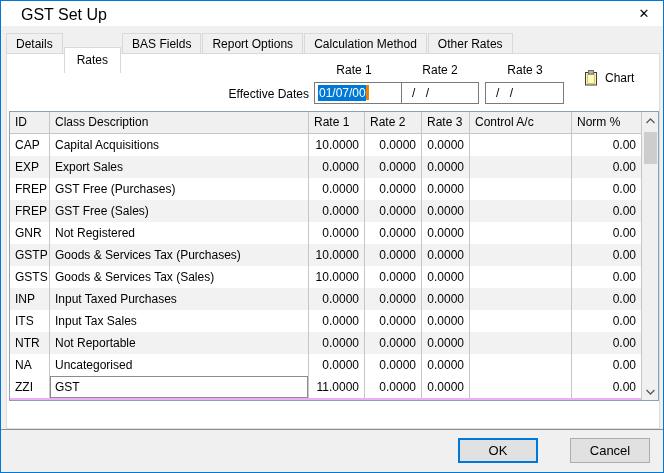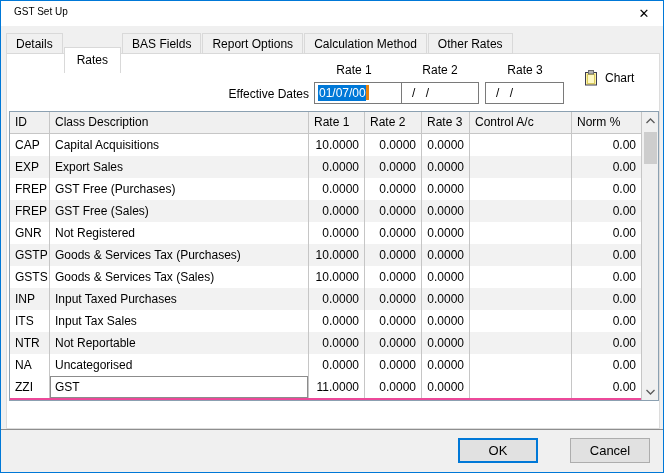--- a/index.html
+++ b/index.html
@@ -6,21 +6,21 @@
   html,body { background:#ffffff; }
   body { font-family: "Liberation Sans", sans-serif; font-size: 12px; color:#000; }
 
   .dialog {
     position: relative; width: 664px; height: 473px;
     background: #f0f0f0; border: 1px solid #0078d7; overflow: hidden;
   }
 
   
   .titlebar { position:absolute; top:0; left:0; right:0; height:25px; background:#ffffff; }
-  .title { position:absolute; left:13px; top:5px; font-size:10px; color:#000; }
+  .title { position:absolute; left:20px; top:5px; font-size:16px; color:#000; }
   .close-btn { position:absolute; right:9px; top:3px; width:20px; height:19px;
     text-align:center; line-height:19px; font-size:13px; color:#000; cursor:default; }
 
   
   .tabstrip { position:absolute; left:5px; top:27px; height:26px; display:flex; align-items:flex-end; z-index:3; }
   .tab { background:#f0f0f0; border:1px solid #d9d9d9; padding:0 9px; height:21px;
     line-height:20px; margin-right:1px; margin-bottom:0; white-space:nowrap; }
   .tab.active { background:#ffffff; border:1px solid #d9d9d9; border-bottom:none;
     height:26px; line-height:24px; padding:0 12px; position:relative; top:19px; z-index:4; }
 
@@ -34,21 +34,21 @@
   .eff-label { position:absolute; left:178px; width:130px; top:86px; text-align:right; }
   .date-input { position:absolute; top:81px; height:22px; background:#fff;
     border:1px solid #7a7a7a; line-height:20px; padding-left:3px; white-space:nowrap; overflow:hidden; }
   .date-input.empty { padding-left:10px; word-spacing:7px; }
   .sel-text { background:#0078d7; color:#fff; padding:1px 0 1px 1px; }
   .caret { display:inline-block; width:3px; height:15px; background:#e8820c; vertical-align:text-bottom; }
   .chart-btn { position:absolute; left:582px; top:69px; display:flex; align-items:center; gap:6px; cursor:default; }
 
   
   .grid { position:absolute; left:8px; top:110px; width:650px; height:290px;
-    border:1px solid #8ba0b1; background:#ec4899; display:flex; }
+    border:1px solid #8ba0b1; background:#f0abfc; display:flex; }
   .grid-main { width:631px; }
   .grid-header { display:flex; height:22px; background:#f0f0f0; border-bottom:1px solid #c6c6c6; }
   .hcell { line-height:21px; padding-left:5px; border-right:1px solid #c6c6c6; overflow:hidden; white-space:nowrap; }
   .trow { display:flex; height:22px; background:#ffffff; }
   .trow.alt { background:#f2f2f2; }
   .cell { line-height:22px; padding-left:5px; border-right:1px solid #c6c6c6;
     overflow:hidden; white-space:nowrap; }
   .cell.num { text-align:right; padding-right:5px; padding-left:0; }
   .cell.editcell { box-shadow: inset 0 0 0 1px #8c8c8c; background:#fff; }
   .c0 { width:40px; } .c1 { width:259px; } .c2 { width:56px; } .c3 { width:57px; }

